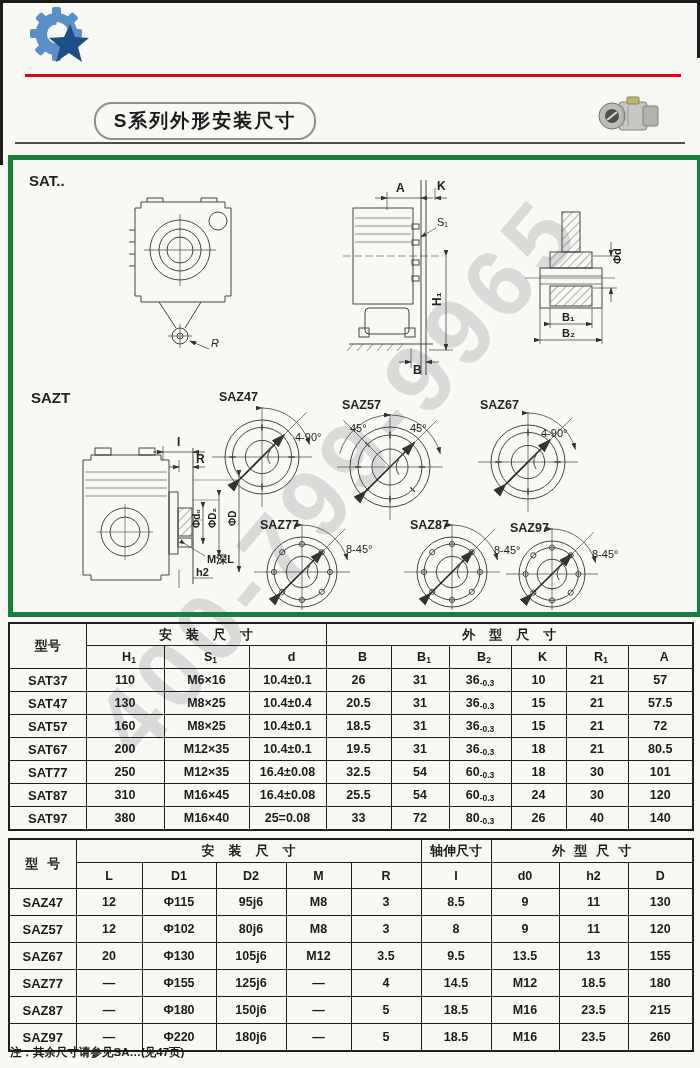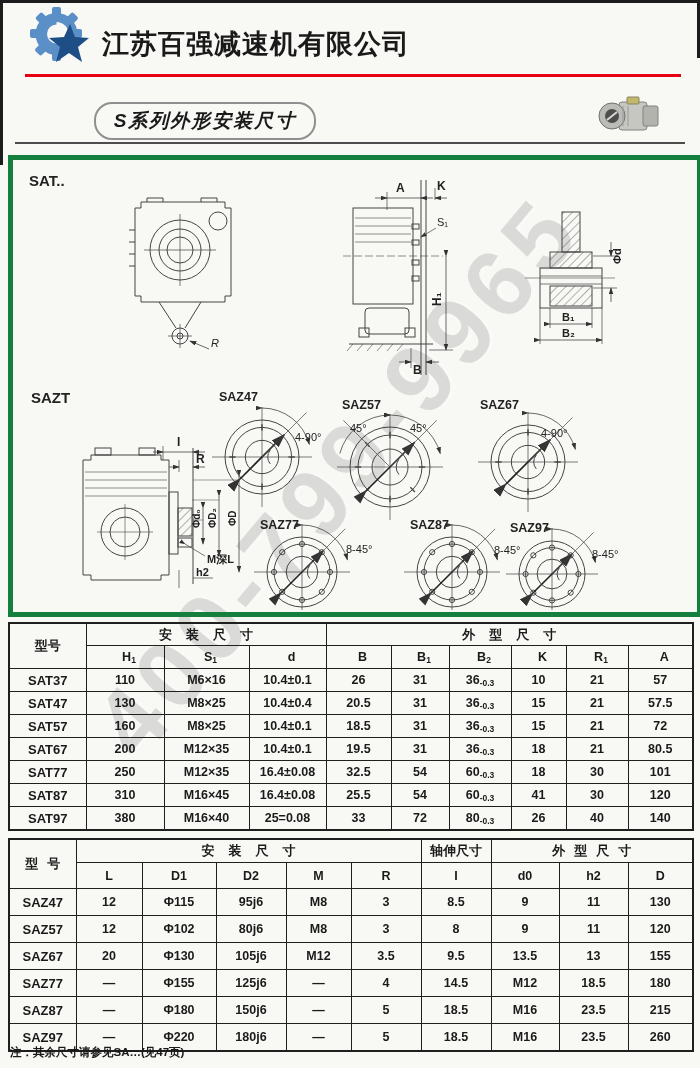--- a/index.html
+++ b/index.html
@@ -14,21 +14,21 @@
   .logo{position:absolute;left:28px;top:6px;width:68px;height:62px;z-index:1;}
   .company{position:absolute;left:102px;top:26px;font-size:27px;font-weight:bold;
            letter-spacing:1px;z-index:1;}
   .hotline{position:absolute;left:404px;top:32px;font-size:19px;font-weight:bold;
            color:#e60012;z-index:1;}
   .red-line{position:absolute;left:25px;top:74px;width:656px;height:3px;background:#e60012;z-index:1;}
 
   
   .title-pill{position:absolute;left:94px;top:102px;width:218px;height:34px;
               border:2px solid #8f8f8f;border-radius:18px;display:flex;align-items:center;
-              justify-content:center;font-size:19px;font-weight:bold;font-style:italic;
+              justify-content:center;font-size:19px;font-weight:bold;
               letter-spacing:2px;z-index:1;background:transparent;}
   .thumb{position:absolute;left:597px;top:93px;width:64px;height:48px;z-index:1;}
   .gray-line{position:absolute;left:15px;top:142px;width:670px;height:2px;background:#4d4d4d;z-index:1;}
 
   
   .draw-box{position:absolute;left:8px;top:155px;width:684px;height:452px;
             border:5px solid #15803d;z-index:1;}
   .draw-box svg{display:block;}
 
   
@@ -81,21 +81,20 @@
       <rect x="24" y="1" width="9" height="11" rx="2" transform="rotate(45 28.5 28)"></rect>
       <rect x="24" y="44" width="9" height="11" rx="2" transform="rotate(45 28.5 28)"></rect>
       <rect x="2" y="23" width="11" height="9" rx="2" transform="rotate(45 28.5 28)"></rect>
       <rect x="43" y="23" width="11" height="9" rx="2" transform="rotate(45 28.5 28)"></rect>
       <circle cx="28.5" cy="28" r="21"></circle>
     </g>
     <circle cx="28.5" cy="28" r="12" fill="#f8f8f5"></circle>
     <path d="M28.5,16 a12,12 0 1 0 12,12" fill="none" stroke="#5b8fc7" stroke-width="5"></path>
     <path d="M42,18 L47,31 L61,32 L50,41 L54,56 L41,47 L28,56 L32,41 L21,32 L36,31 Z" fill="#1d4f86"></path>
   </svg>
-  <div class="company">江苏百强减速机有限公司</div>
   <div class="red-line"></div>
 
   <div class="title-pill">S系列外形安装尺寸</div>
   <svg class="thumb" viewBox="0 0 64 48">
     <rect x="22" y="9" width="28" height="28" rx="3" fill="#c7c7c2" stroke="#808080"></rect>
     <rect x="46" y="13" width="15" height="20" rx="2" fill="#b3b3ae" stroke="#808080"></rect>
     <rect x="30" y="4" width="12" height="7" rx="1" fill="#c0b86a" stroke="#8a8560"></rect>
     <circle cx="15" cy="23" r="13" fill="#bcbcb7" stroke="#707070"></circle>
     <circle cx="15" cy="23" r="7" fill="#4e4e4e"></circle>
     <line x1="10" y1="27" x2="20" y2="19" stroke="#d8d8d4" stroke-width="2"></line>
@@ -478,21 +477,21 @@
           <td>101</td>
         </tr>
         <tr>
           <td class="model">SAT87</td>
           <td>310</td>
           <td>M16×45</td>
           <td>16.4±0.08</td>
           <td>25.5</td>
           <td>54</td>
           <td>60<sub>-0.3</sub></td>
-          <td>41</td>
+          <td>24</td>
           <td>30</td>
           <td>120</td>
         </tr>
         <tr>
           <td class="model">SAT97</td>
           <td>380</td>
           <td>M16×40</td>
           <td>25=0.08</td>
           <td>33</td>
           <td>72</td>

